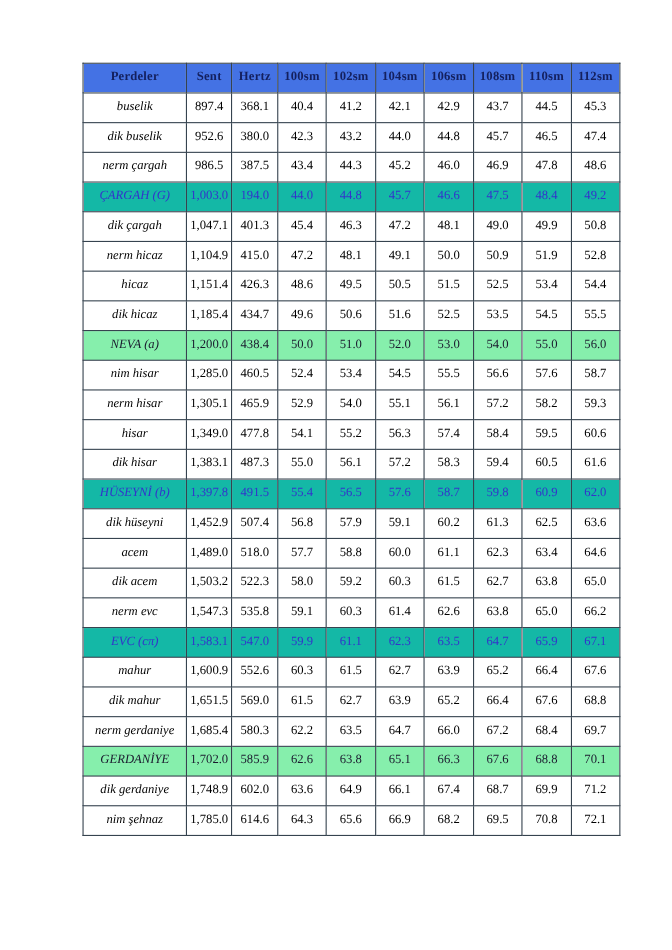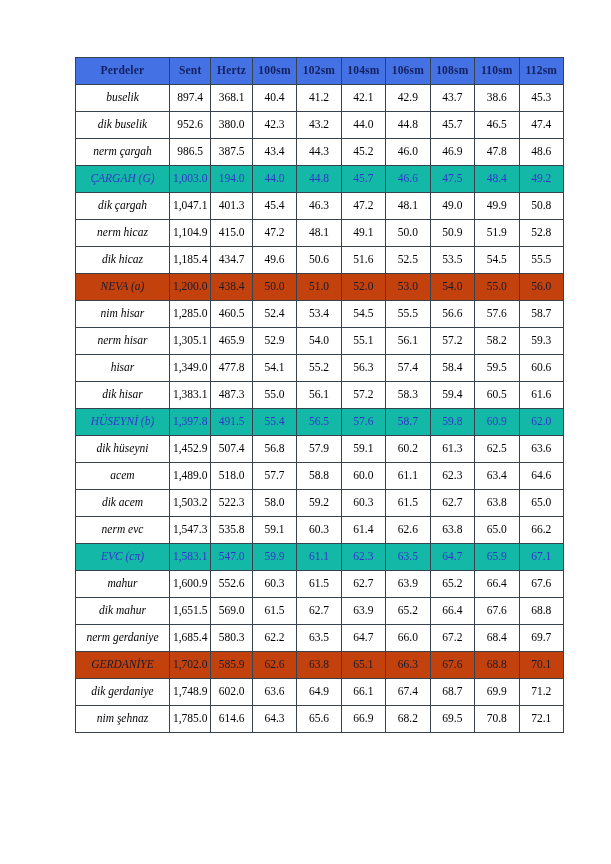--- a/index.html
+++ b/index.html
@@ -73,21 +73,21 @@
   tbody td.name {
     font-style: italic;
   }
 
   
   tr.row-blue td {
     color: #3333cc;
     background: #14b8a6;
   }
   tr.row-orange td {
-    background: #c2410c;
+    background: #86efac;
     color: #1a1a2e;
   }
 
   
   td.num { font-size: 11.5px; }
 </style>
 </head>
 <body>
 
 <div id="page">
@@ -122,21 +122,21 @@
       <tbody id="body-rows">
           <tr>
             <td class="name">buselik</td>
             <td class="num">897.4</td>
             <td class="num">368.1</td>
             <td class="num">40.4</td>
             <td class="num">41.2</td>
             <td class="num">42.1</td>
             <td class="num">42.9</td>
             <td class="num">43.7</td>
-            <td class="num">38.6</td>
+            <td class="num">44.5</td>
             <td class="num">45.3</td>
           </tr>
           <tr>
             <td class="name">dik buselik</td>
             <td class="num">952.6</td>
             <td class="num">380.0</td>
             <td class="num">42.3</td>
             <td class="num">43.2</td>
             <td class="num">44.0</td>
             <td class="num">44.8</td>
@@ -186,20 +186,32 @@
             <td class="num">415.0</td>
             <td class="num">47.2</td>
             <td class="num">48.1</td>
             <td class="num">49.1</td>
             <td class="num">50.0</td>
             <td class="num">50.9</td>
             <td class="num">51.9</td>
             <td class="num">52.8</td>
           </tr>
           <tr>
+            <td class="name">hicaz</td>
+            <td class="num">1,151.4</td>
+            <td class="num">426.3</td>
+            <td class="num">48.6</td>
+            <td class="num">49.5</td>
+            <td class="num">50.5</td>
+            <td class="num">51.5</td>
+            <td class="num">52.5</td>
+            <td class="num">53.4</td>
+            <td class="num">54.4</td>
+          </tr>
+          <tr>
             <td class="name">dik hicaz</td>
             <td class="num">1,185.4</td>
             <td class="num">434.7</td>
             <td class="num">49.6</td>
             <td class="num">50.6</td>
             <td class="num">51.6</td>
             <td class="num">52.5</td>
             <td class="num">53.5</td>
             <td class="num">54.5</td>
             <td class="num">55.5</td>

